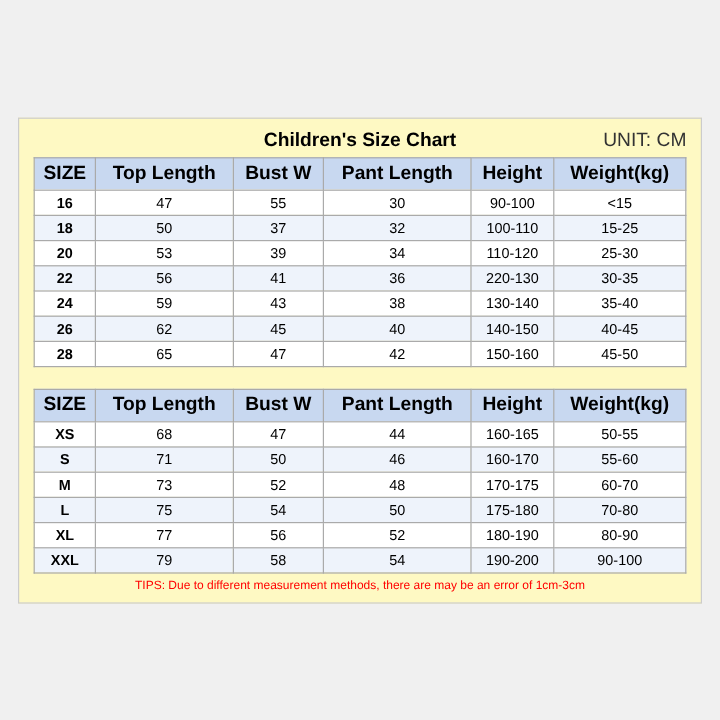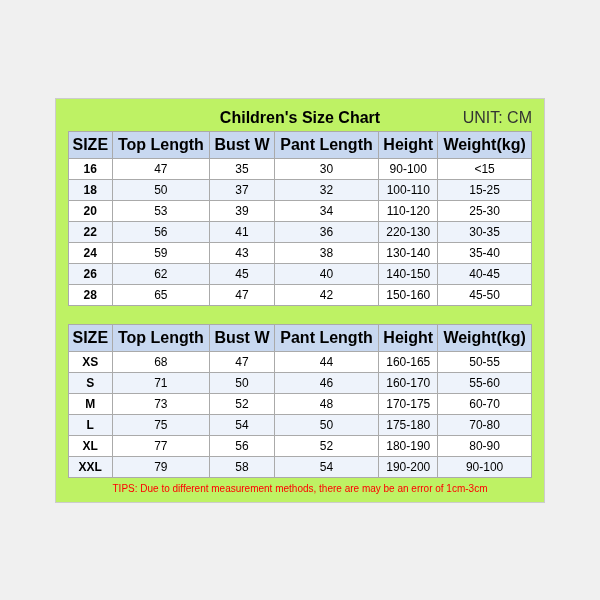--- a/index.html
+++ b/index.html
@@ -6,24 +6,24 @@
     body {
       background: #f0f0f0;
       display: flex;
       align-items: center;
       justify-content: center;
       width: 600px;
       height: 600px;
       font-family: Arial, sans-serif;
     }
     .chart-container {
-      background: #bef264;
+      background: #fef9c3;
       border: 1px solid #ccc;
       padding: 10px 12px 8px 12px;
-      width: 490px;
+      width: 570px;
     }
     .main-title-row {
       display: flex;
       align-items: baseline;
       justify-content: center;
       position: relative;
       margin-bottom: 4px;
     }
     .main-title {
       font-size: 16px;
@@ -88,21 +88,21 @@
         <th>Bust W</th>
         <th>Pant Length</th>
         <th>Height</th>
         <th>Weight(kg)</th>
       </tr>
     </thead>
     <tbody id="children-tbody">
     <tr class="odd-row">
           <td class="size-col">16</td>
           <td>47</td>
-          <td>35</td>
+          <td>55</td>
           <td>30</td>
           <td>90-100</td>
           <td>&lt;15</td>
         </tr>
         <tr class="even-row">
           <td class="size-col">18</td>
           <td>50</td>
           <td>37</td>
           <td>32</td>
           <td>100-110</td>

